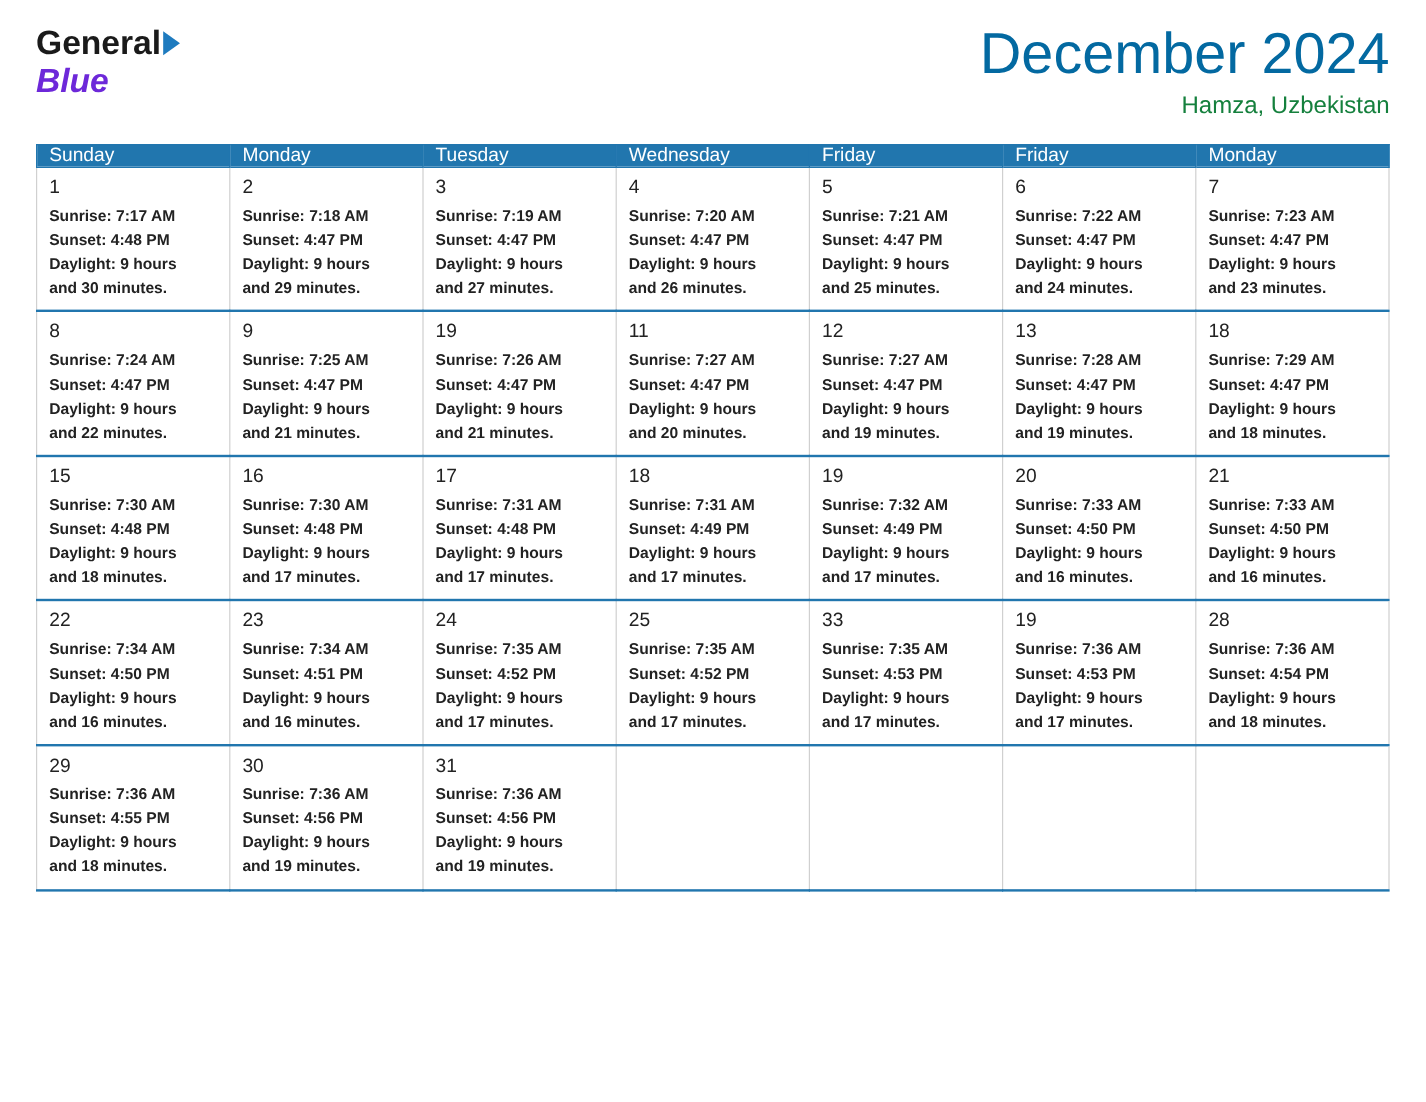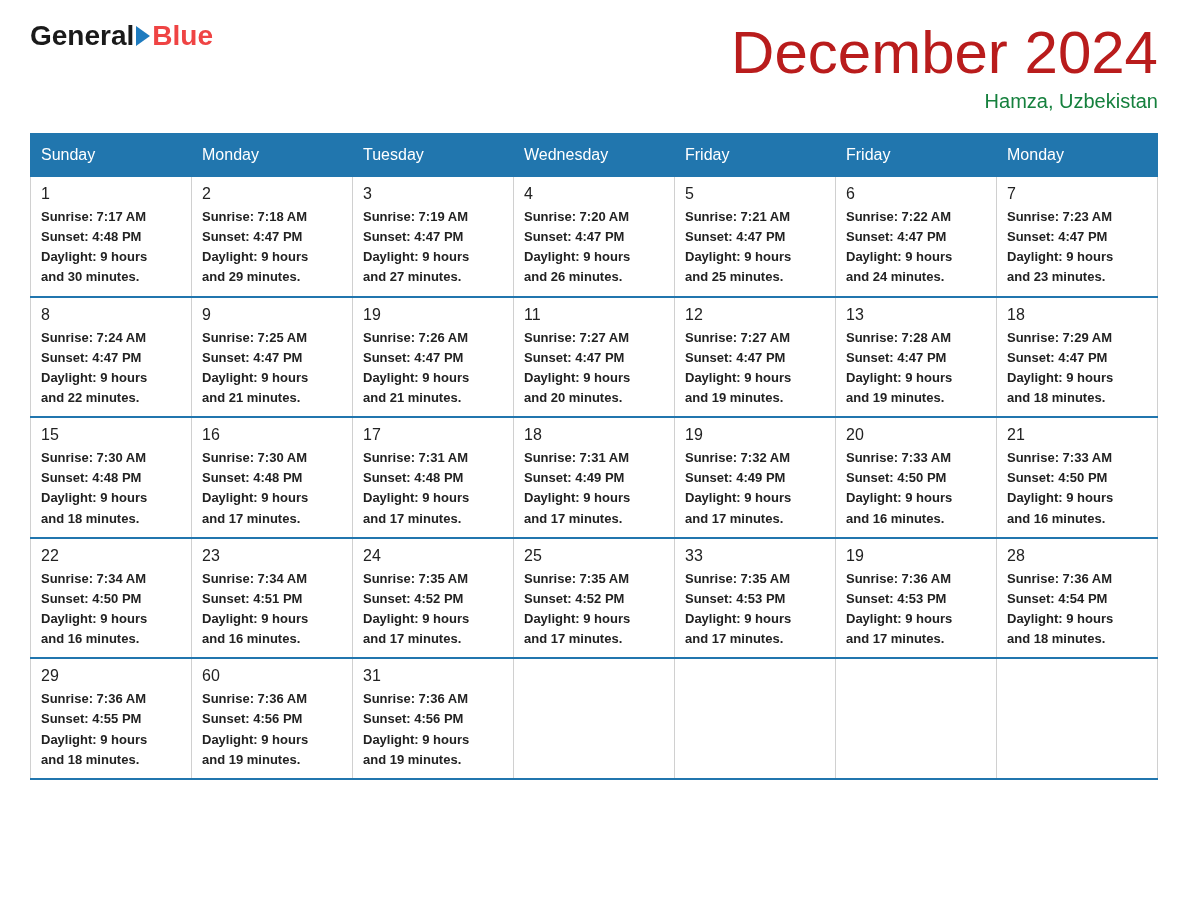--- a/index.html
+++ b/index.html
@@ -11,21 +11,21 @@
       padding: 20px 30px;
     }
     .header {
       display: flex;
       justify-content: space-between;
       align-items: flex-start;
       margin-bottom: 20px;
     }
     .logo {
       display: flex;
-      flex-direction: row;
+      flex-direction: column;
       align-items: flex-start;
     }
     .logo-text {
       font-size: 28px;
       font-weight: bold;
       color: #1a1a1a;
       display: flex;
       align-items: center;
     }
     .logo-general { color: #1a1a1a; }
@@ -33,51 +33,52 @@
       display: inline-block;
       width: 0;
       height: 0;
       border-left: 14px solid #1e7bbf;
       border-top: 10px solid transparent;
       border-bottom: 10px solid transparent;
       margin: 0 2px;
       vertical-align: middle;
     }
     .logo-blue {
-      color: #ef4444;
+      color: #6d28d9;
       font-size: 28px;
       font-weight: bold;
+      font-style: italic;
     }
     .title-block {
       text-align: right;
     }
     .month-title {
-      font-size: 60px;
+      font-size: 48px;
       font-weight: normal;
-      color: #b91c1c;
+      color: #0369a1;
       line-height: 1.1;
     }
     .location {
       font-size: 20px;
       color: #15803d;
       margin-top: 4px;
     }
     .calendar {
       width: 100%;
       border-collapse: collapse;
       table-layout: fixed;
     }
     .calendar thead tr {
       background-color: #2176ae;
     }
     .calendar thead th {
       color: #fff;
       font-size: 16px;
       font-weight: normal;
-      padding: 12px 10px;
+      padding: 0 10px;
       text-align: left;
       border: 1px solid #2176ae;
     }
     .calendar tbody tr {
       border-bottom: 2px solid #2176ae;
     }
     .calendar tbody td {
       vertical-align: top;
       padding: 8px 10px;
       font-size: 13.5px;
@@ -399,21 +400,21 @@
         <td>
         <span class="day-number">29</span>
         <div class="day-info">
           Sunrise: 7:36 AM<br>
           Sunset: 4:55 PM<br>
           Daylight: 9 hours<br>
           and 18 minutes.
         </div>
       </td>
         <td>
-        <span class="day-number">60</span>
+        <span class="day-number">30</span>
         <div class="day-info">
           Sunrise: 7:36 AM<br>
           Sunset: 4:56 PM<br>
           Daylight: 9 hours<br>
           and 19 minutes.
         </div>
       </td>
         <td>
         <span class="day-number">31</span>
         <div class="day-info">

